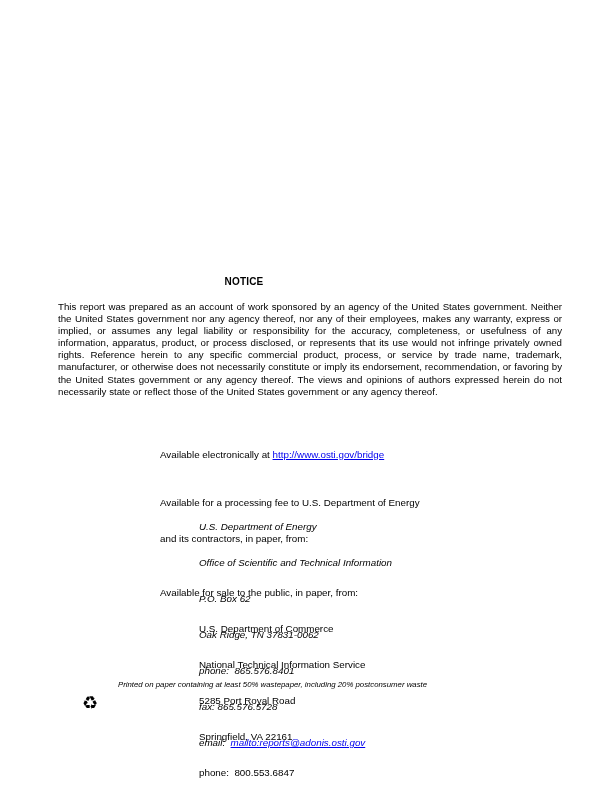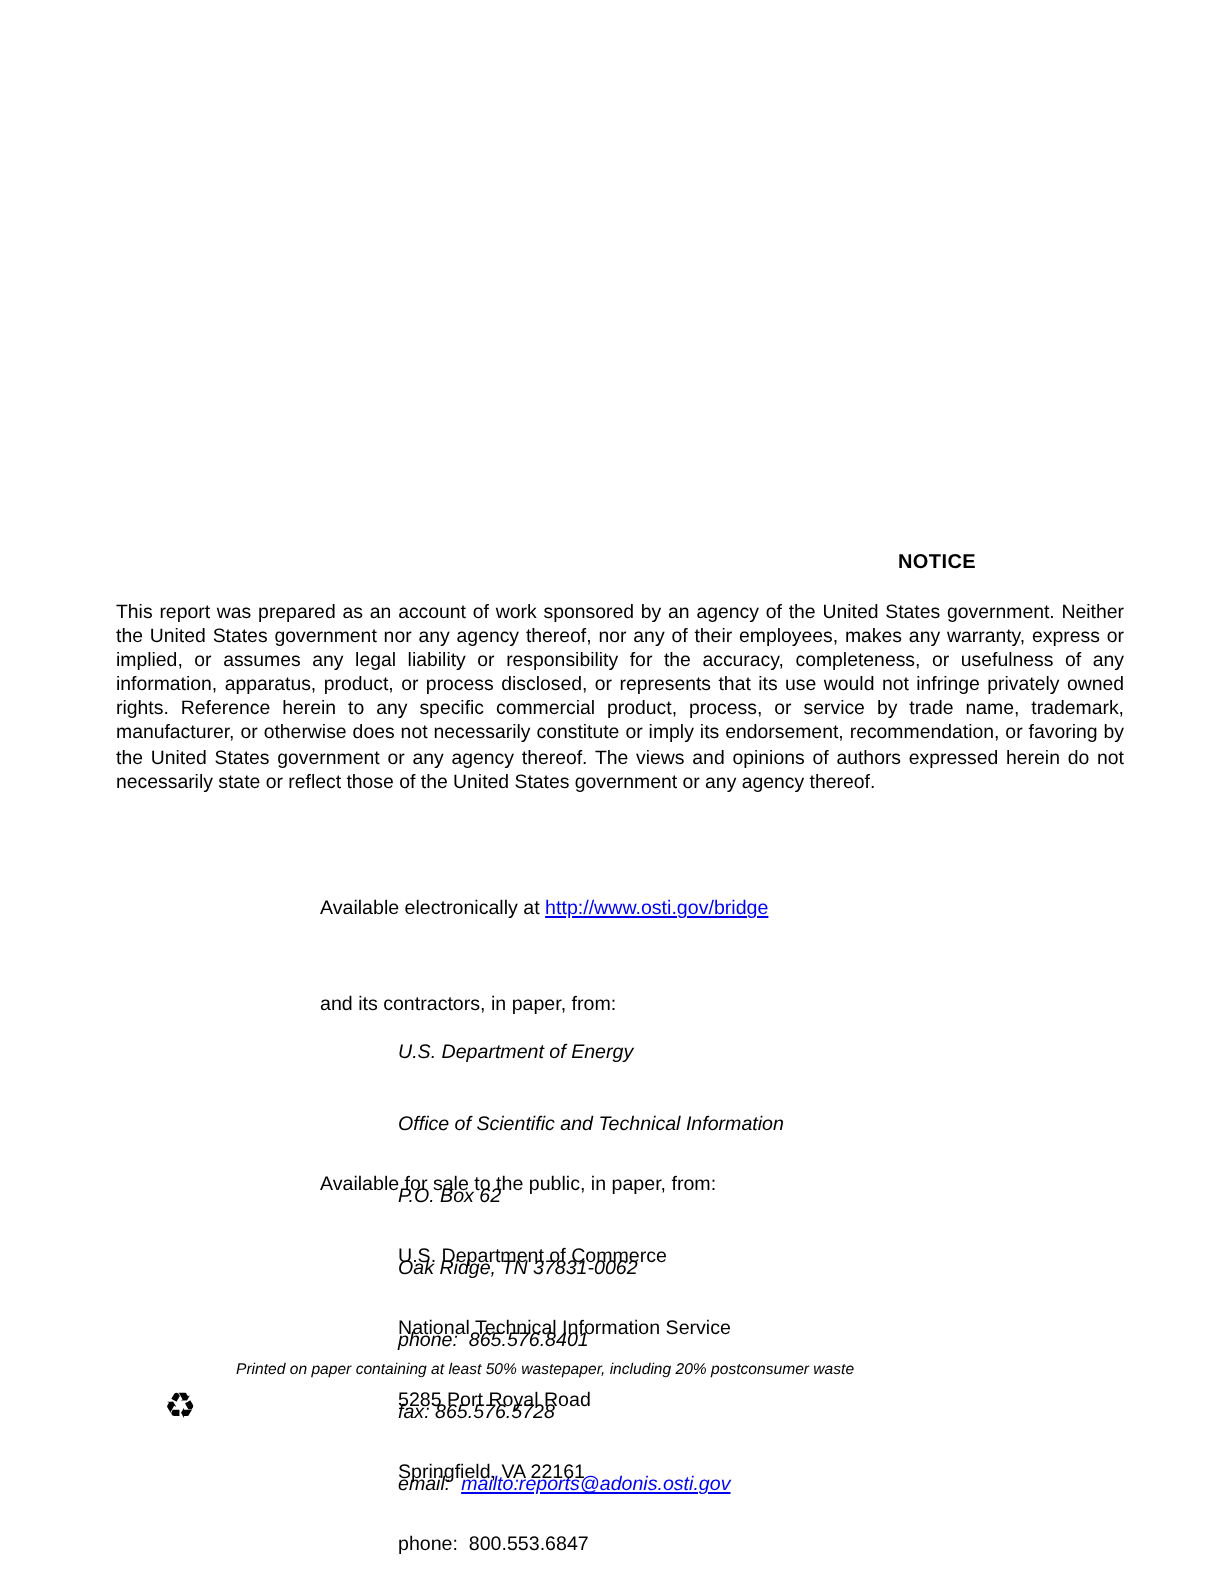--- a/index.html
+++ b/index.html
@@ -15,21 +15,21 @@
     color: #000000;
     font-family: "Liberation Sans", sans-serif;
     overflow: hidden;
   }
   .notice-title {
     position: absolute;
     top: 276px;
     left: 0;
     width: 488px;
     margin: 0;
-    text-align: right;
+    text-align: center;
     font-size: 10px;
     font-weight: bold;
     letter-spacing: 0.2px;
   }
   .notice-body {
     position: absolute;
     top: 297px;
     left: 54px;
     width: 504px;
     margin: 4px;
@@ -77,20 +77,21 @@
 
 <div class="page">
 
   <h1 class="notice-title">NOTICE</h1>
 
   <p class="notice-body">This report was prepared as an account of work sponsored by an agency of the United States government.  Neither the United States government nor any agency thereof, nor any of their employees, makes any warranty, express or implied, or assumes any legal liability or responsibility for the accuracy, completeness, or usefulness of any information, apparatus, product, or process disclosed, or represents that its use would not infringe privately owned rights.  Reference herein to any specific commercial product, process, or service by trade name, trademark, manufacturer, or otherwise does not necessarily constitute or imply its endorsement, recommendation, or favoring by the United States government or any agency thereof.  The views and opinions of authors expressed herein do not necessarily state or reflect those of the United States government or any agency thereof.</p>
 
   <div class="avail-line avail-elec"><span>Available electronically at </span><a class="doc-link" href="#">http://www.osti.gov/bridge</a></div>
 
   <div class="avail-line doe-intro">
+    <div class="addr-line">Available for a processing fee to U.S. Department of Energy</div>
     <div class="addr-line">and its contractors, in paper, from:</div>
   </div>
 
   <div class="avail-line doe-address">
     <div class="addr-line">U.S. Department of Energy</div>
     <div class="addr-line">Office of Scientific and Technical Information</div>
     <div class="addr-line">P.O. Box 62</div>
     <div class="addr-line">Oak Ridge, TN 37831-0062</div>
     <div class="addr-line">phone:  865.576.8401</div>
     <div class="addr-line">fax: 865.576.5728</div>

